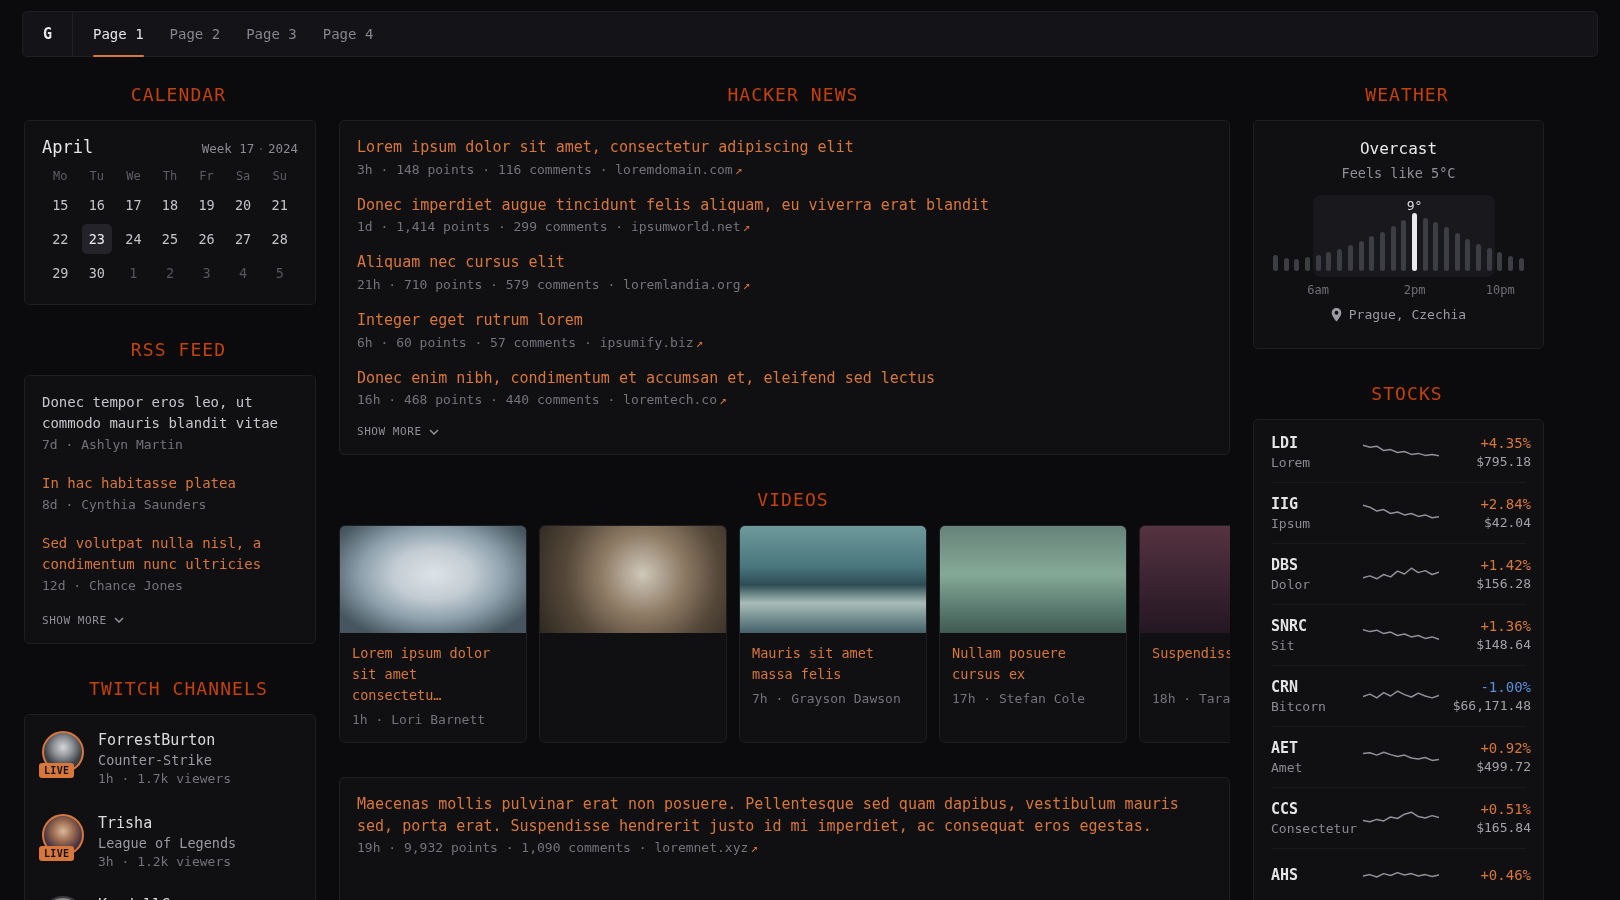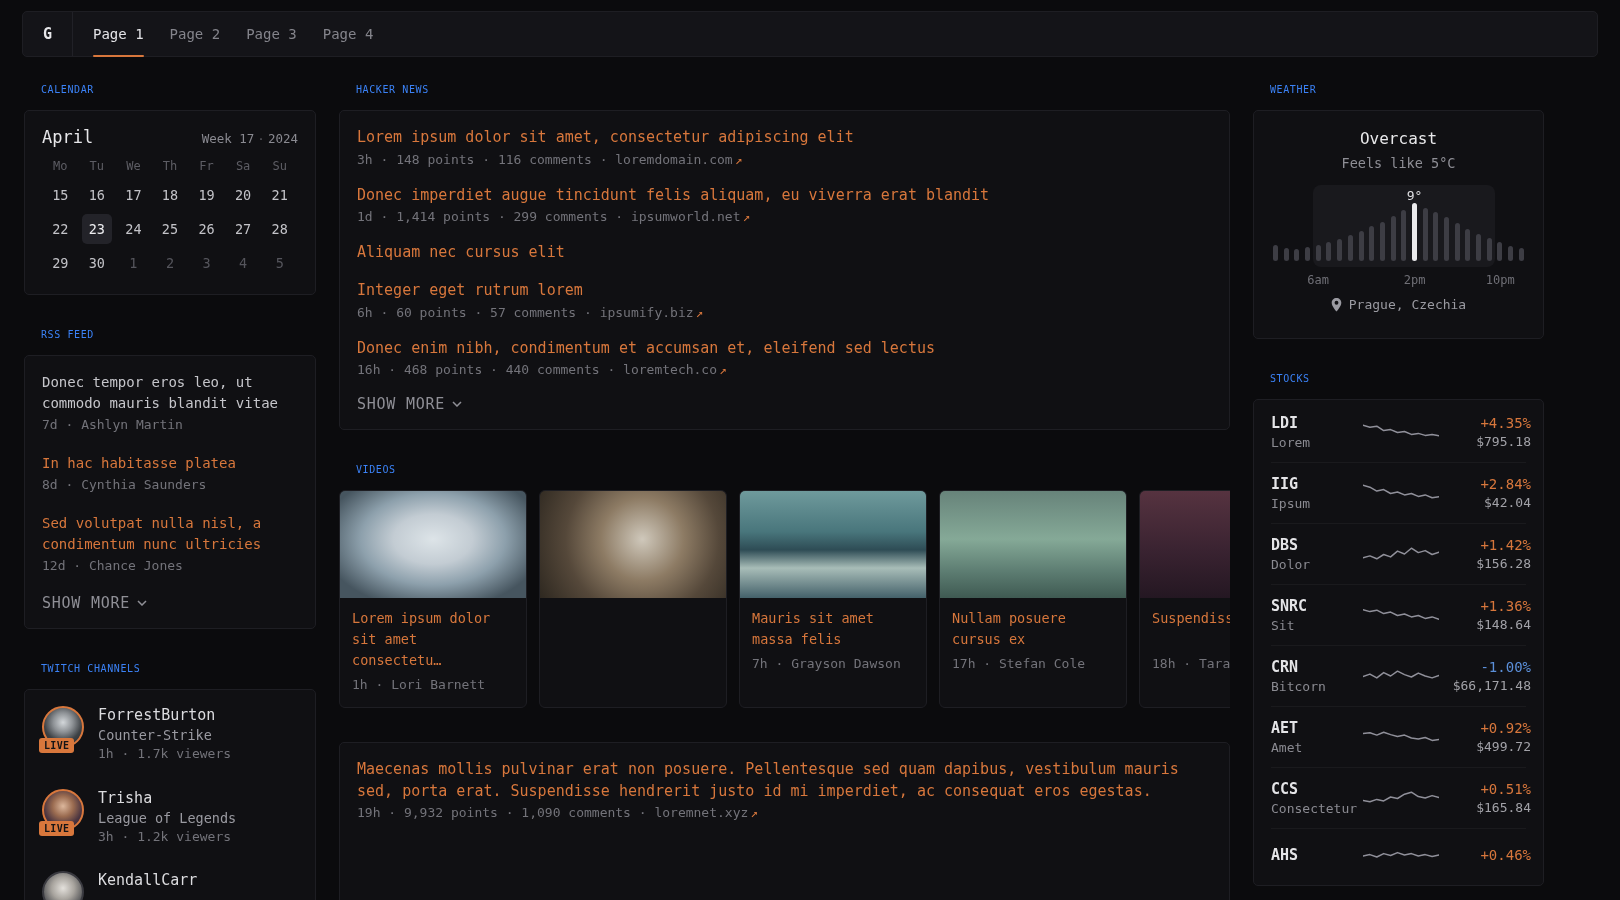--- a/index.html
+++ b/index.html
@@ -32,22 +32,22 @@
     background:#d8773c; border-radius:1px;
   }
 
   
   .content { display:flex; margin-top:27px; margin-left:2px; }
   .col-left  { width:292px; margin-right:23px; flex:0 0 292px; }
   .col-mid   { width:891px; margin-right:23px; flex:0 0 891px; }
   .col-right { width:291px; flex:0 0 291px; }
   .widget { margin-bottom:34px; }
   .section-title {
-    font-size:10px; font-weight:normal; color:#3b82f6;
-    letter-spacing:.06em; margin:0 0 15px 17px;
+    font-size:18px; font-weight:normal; color:#c2410c;
+    letter-spacing:.06em; margin:0 0 15px 17px;text-align:center;
   }
   .box {
     background:#101013; border:1px solid #1e1e23;
     border-radius:5px; padding:16px 17px;
   }
   .meta { font-size:13px; color:#73737a; line-height:1.3; }
 
   
   .cal-head { display:flex; justify-content:space-between; align-items:baseline; margin-bottom:12px;gap:48px; }
   .cal-month { font-size:17px; color:#e6e6e9; }
@@ -61,21 +61,21 @@
     font-size:13.5px; color:#c3c3c8; border-radius:5px;
   }
   .day.dim { color:#55555c; }
   .day.today { background:#232329; color:#ededf0; }
 
   
   .feed-item { margin-bottom:19px; }
   .feed-title { display:block; font-size:14px; line-height:1.5; color:#d8773c; margin-bottom:3px; cursor:pointer; }
   .feed-title.read { color:#c6c6cb; }
   .show-more {
-    background:none; border:none; color:#8f8f96; font:inherit; font-size:15px;
+    background:none; border:none; color:#8f8f96; font:inherit; font-size:11px;
     letter-spacing:.05em; display:flex; align-items:center; gap:7px;
     cursor:pointer; padding:0; margin-top:2px;
   }
   .chev { display:inline-block; }
 
   
   .channel { display:flex; gap:14px; margin-bottom:26px; align-items:flex-start; cursor:pointer; }
   .channel:last-child { margin-bottom:0; }
   .avatar-wrap { position:relative; flex:0 0 42px; width:42px; }
   .avatar { width:42px; height:42px; border-radius:50%; border:2px solid #d8773c; }
@@ -282,20 +282,21 @@
           <article class="hn-item">
             <a class="hn-title">Lorem ipsum dolor sit amet, consectetur adipiscing elit</a>
             <div class="meta"><span>3h · 148 points · 116 comments · loremdomain.com</span><span class="arrow">↗</span></div>
           </article>
           <article class="hn-item">
             <a class="hn-title">Donec imperdiet augue tincidunt felis aliquam, eu viverra erat blandit</a>
             <div class="meta"><span>1d · 1,414 points · 299 comments · ipsumworld.net</span><span class="arrow">↗</span></div>
           </article>
           <article class="hn-item">
             <a class="hn-title">Aliquam nec cursus elit</a>
+            <div class="meta"><span>21h · 710 points · 579 comments · loremlandia.org</span><span class="arrow">↗</span></div>
           </article>
           <article class="hn-item">
             <a class="hn-title">Integer eget rutrum lorem</a>
             <div class="meta"><span>6h · 60 points · 57 comments · ipsumify.biz</span><span class="arrow">↗</span></div>
           </article>
           <article class="hn-item">
             <a class="hn-title">Donec enim nibh, condimentum et accumsan et, eleifend sed lectus</a>
             <div class="meta"><span>16h · 468 points · 440 comments · loremtech.co</span><span class="arrow">↗</span></div>
           </article>
           <button class="show-more">

